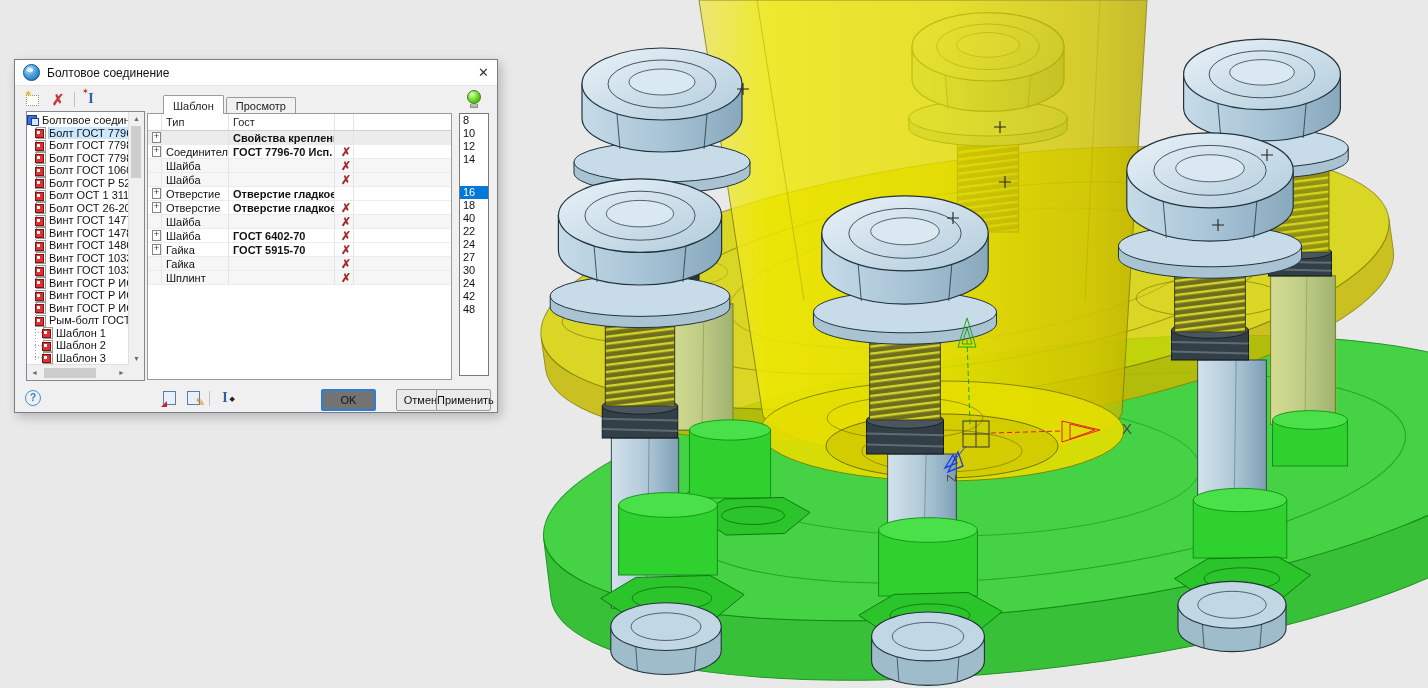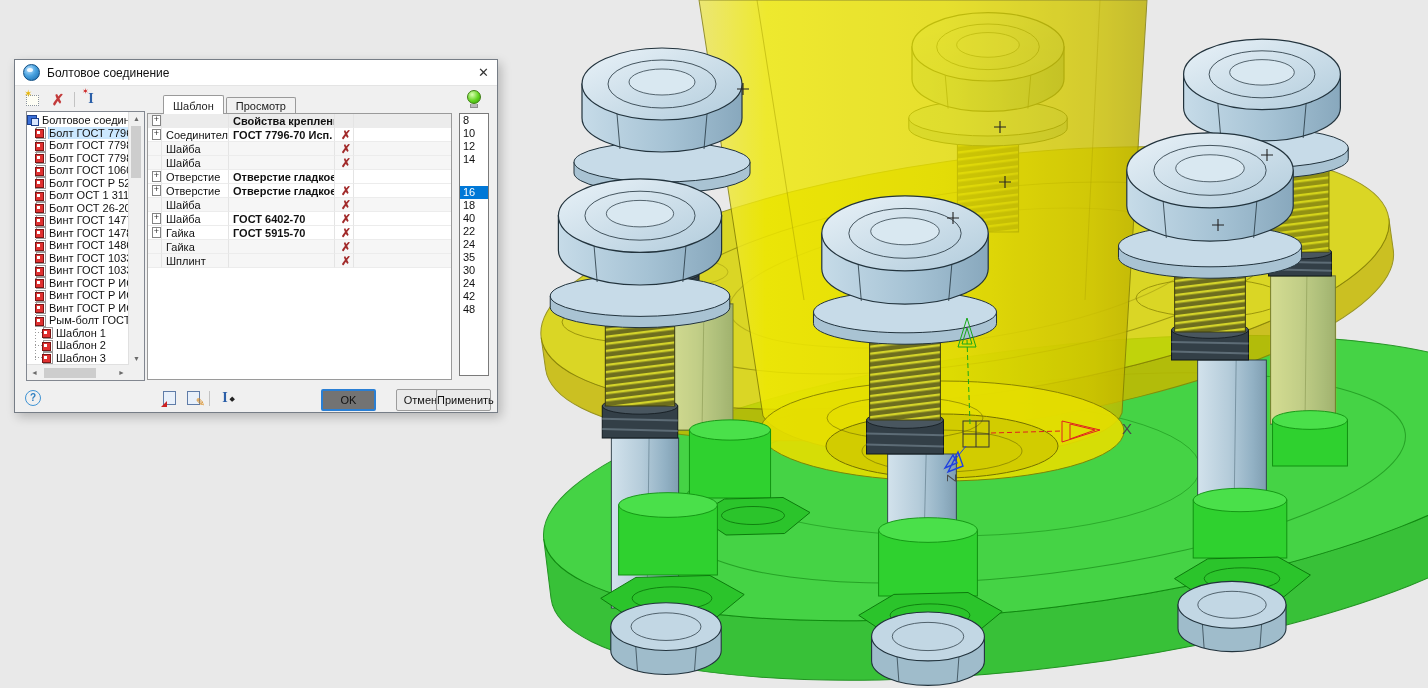--- a/index.html
+++ b/index.html
@@ -556,20 +556,27 @@
     </div>
     <div class="sbc"></div>
   </div>
 
   <div id="tabs">
       <div class="tab active">Шаблон</div>
       <div class="tab">Просмотр</div>
     </div>
 
   <div id="tablepanel">
+    <div class="grow head">
+      <div class="c"></div>
+      <div class="c">Тип</div>
+      <div class="c">Гост</div>
+      <div class="c"></div>
+        <div class="c last"></div>
+    </div>
     <div id="tbody">
         <div class="grow rowcat">
           <div class="c">
             <span class="plusbox">+</span>
           </div>
           <div class="c"></div>
           <div class="c gbold">Свойства крепления</div>
           <div class="c"></div>
           <div class="c last"></div>
         </div>
@@ -677,21 +684,21 @@
   <div id="sizes">
       <div class="sizeitem">8</div>
       <div class="sizeitem">10</div>
       <div class="sizeitem">12</div>
       <div class="sizeitem">14</div>
       <div class="sizeitem sel">16</div>
       <div class="sizeitem">18</div>
       <div class="sizeitem">40</div>
       <div class="sizeitem">22</div>
       <div class="sizeitem">24</div>
-      <div class="sizeitem">35</div>
+      <div class="sizeitem">27</div>
       <div class="sizeitem">30</div>
       <div class="sizeitem">24</div>
       <div class="sizeitem">42</div>
       <div class="sizeitem">48</div>
     </div>
 
   <div id="help">?</div>
   <div id="footicons">
     <span class="tbicon">
       <span class="fpage"></span>

